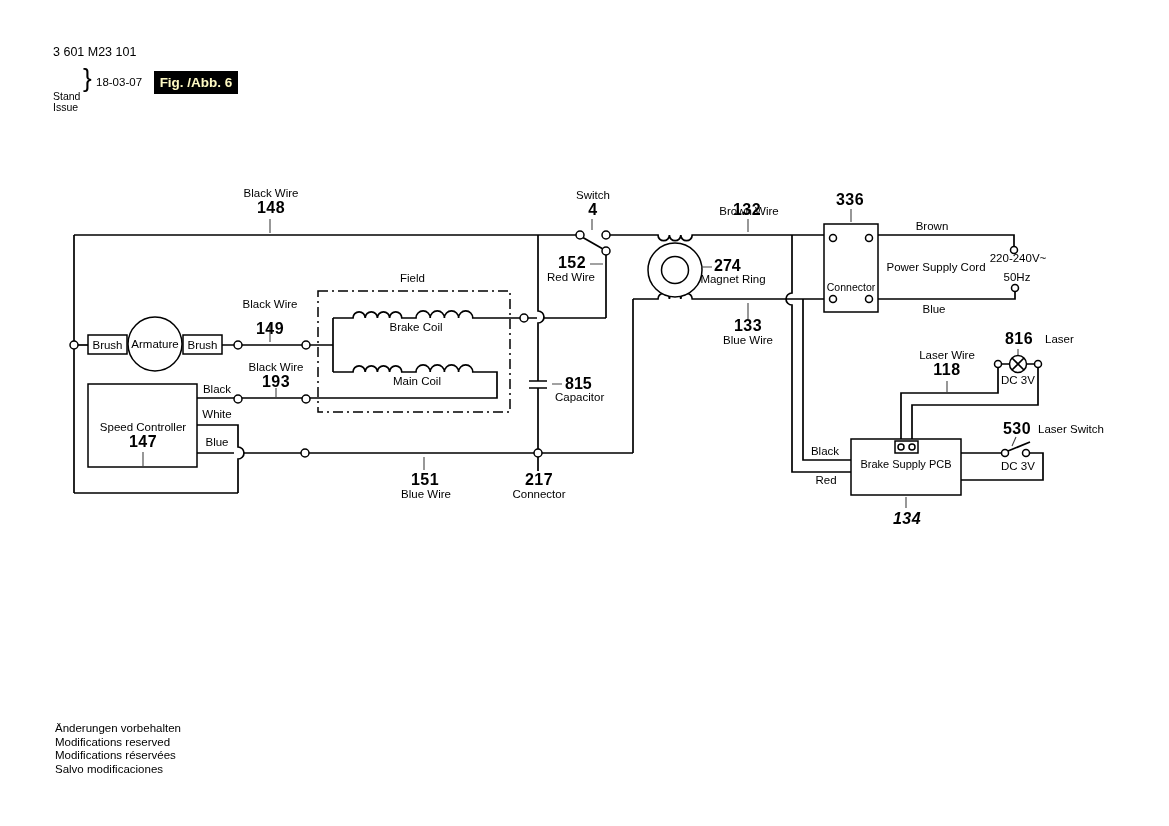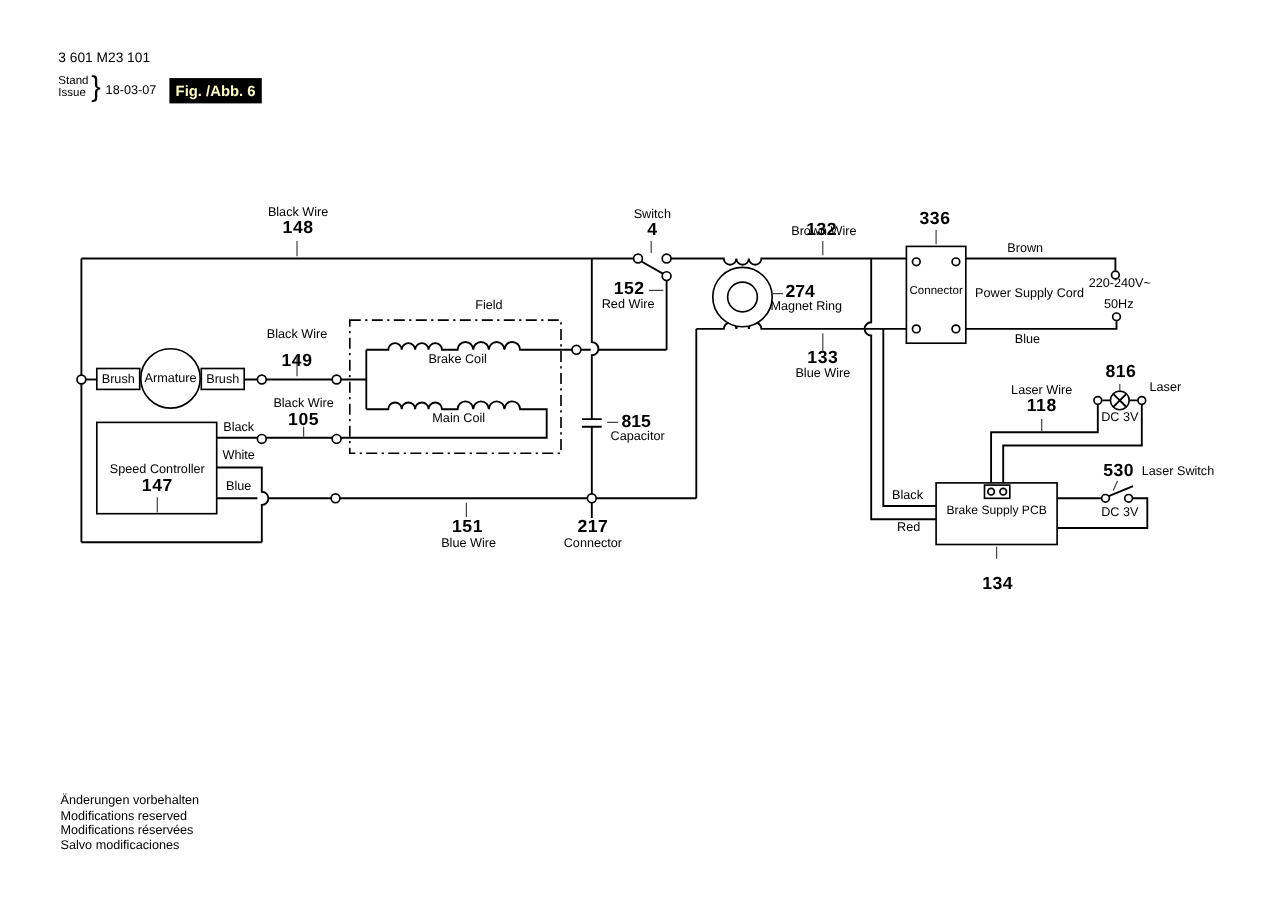--- a/index.html
+++ b/index.html
@@ -2,21 +2,21 @@
 <html><head>
 <meta charset="utf-8">
 <style>
   html,body{margin:0;padding:0;background:#fff;}
   #stage{position:relative;width:1169px;height:826px;background:#fff;overflow:hidden;
          font-family:"Liberation Sans",sans-serif;color:#000;}
   svg{position:absolute;left:0;top:0;}
   .lbl{position:absolute;font-size:11.5px;line-height:1.1;white-space:nowrap;color:#000;}
   .ctr{transform:translateX(-50%);text-align:center;}
   .ref{font-size:16px;font-weight:bold;letter-spacing:.5px;}
-  .sm{font-size:10.5px;}
+  .sm{font-size:10.5px;margin-top:23px;}
   .boxlbl{position:absolute;display:flex;align-items:center;justify-content:center;font-size:11.5px;}
   #fig-box{position:absolute;left:154px;top:71px;width:84px;height:23px;background:#000;color:#fef9c3;
            display:flex;align-items:center;justify-content:center;font-size:13.5px;font-weight:bold;}
   #brace{position:absolute;left:83px;top:63px;font-size:26px;font-weight:300;}
   .foot{position:absolute;left:55px;font-size:11.5px;}
 </style>
 </head>
 <body>
 
 <div id="stage">
@@ -110,21 +110,21 @@
   <div class="lbl" style="left:96px;top:76px;">18-03-07</div>
   <div id="fig-box">Fig. /Abb. 6</div>
 
   <div class="lbl ctr" style="left:271px;top:187px;">Black Wire</div>
   <div class="lbl ctr ref" style="left:271px;top:199px;">148</div>
 
   <div class="lbl ctr" style="left:270px;top:298px;">Black Wire</div>
   <div class="lbl ctr ref" style="left:270px;top:320px;">149</div>
 
   <div class="lbl ctr" style="left:276px;top:361px;">Black Wire</div>
-  <div class="lbl ctr ref" style="left:276px;top:373px;">105</div>
+  <div class="lbl ctr ref" style="left:276px;top:373px;">193</div>
 
   <div class="lbl ctr" style="left:593px;top:189px;">Switch</div>
   <div class="lbl ctr ref" style="left:593px;top:201px;">4</div>
 
   <div class="lbl ctr ref" style="left:572px;top:254px;">152</div>
   <div class="lbl ctr" style="left:571px;top:271px;">Red Wire</div>
 
   <div class="lbl ctr" style="left:749px;top:189px;margin-top:16px;">Brown Wire</div>
   <div class="lbl ctr ref" style="left:747px;top:201px;">132</div>
 
@@ -136,21 +136,21 @@
 
   <div class="lbl ctr ref" style="left:748px;top:317px;">133</div>
   <div class="lbl ctr" style="left:748px;top:334px;">Blue Wire</div>
 
   <div class="lbl ctr" style="left:932px;top:220px;">Brown</div>
   <div class="lbl ctr" style="left:936px;top:261px;">Power Supply Cord</div>
   <div class="lbl ctr" style="left:1018px;top:252px;">220-240V~</div>
   <div class="lbl ctr" style="left:1017px;top:271px;">50Hz</div>
   <div class="lbl ctr" style="left:934px;top:303px;">Blue</div>
 
-  <div class="lbl ctr" style="left:422px;top:272px;padding-left:45px;">Field</div>
+  <div class="lbl ctr" style="left:390px;top:272px;padding-left:45px;">Field</div>
   <div class="lbl ctr" style="left:416px;top:321px;">Brake Coil</div>
   <div class="lbl ctr" style="left:417px;top:375px;">Main Coil</div>
 
   <div class="lbl" style="left:565px;top:375px;font-size:16px;font-weight:bold;">815</div>
   <div class="lbl" style="left:555px;top:391px;">Capacitor</div>
 
   <div class="boxlbl" style="left:88px;top:335px;width:39px;height:19px;">Brush</div>
   <div class="lbl ctr" style="left:155px;top:338px;">Armature</div>
   <div class="boxlbl" style="left:183px;top:335px;width:39px;height:19px;">Brush</div>
 
@@ -162,30 +162,30 @@
 
   <div class="lbl ctr ref" style="left:425px;top:471px;">151</div>
   <div class="lbl ctr" style="left:426px;top:488px;">Blue Wire</div>
 
   <div class="lbl ctr ref" style="left:539px;top:471px;">217</div>
   <div class="lbl ctr" style="left:539px;top:488px;">Connector</div>
 
   <div class="lbl ctr" style="left:947px;top:349px;">Laser Wire</div>
   <div class="lbl ctr ref" style="left:947px;top:361px;">118</div>
   <div class="lbl ctr ref" style="left:1019px;top:330px;">816</div>
-  <div class="lbl" style="left:1045px;top:333px;margin-top:13px;">Laser</div>
+  <div class="lbl" style="left:1045px;top:333px;">Laser</div>
   <div class="lbl ctr" style="left:1018px;top:374px;">DC 3V</div>
 
   <div class="lbl ctr ref" style="left:1017px;top:420px;">530</div>
   <div class="lbl" style="left:1038px;top:423px;">Laser Switch</div>
   <div class="lbl ctr" style="left:1018px;top:460px;">DC 3V</div>
 
   <div class="lbl ctr" style="left:825px;top:445px;">Black</div>
   <div class="lbl ctr" style="left:826px;top:474px;">Red</div>
   <div class="lbl ctr" style="left:906px;top:458px;font-size:11px;">Brake Supply PCB</div>
-  <div class="lbl ctr ref" style="left:907px;top:522px;">134</div>
+  <div class="lbl ctr ref" style="left:907px;top:510px;font-style:italic;">134</div>
 
   <div class="foot" style="top:722px;">Änderungen vorbehalten</div>
   <div class="foot" style="top:735.5px;">Modifications reserved</div>
   <div class="foot" style="top:749px;">Modifications réservées</div>
   <div class="foot" style="top:762.5px;">Salvo modificaciones</div>
 
 </div>
 
 </body></html>

